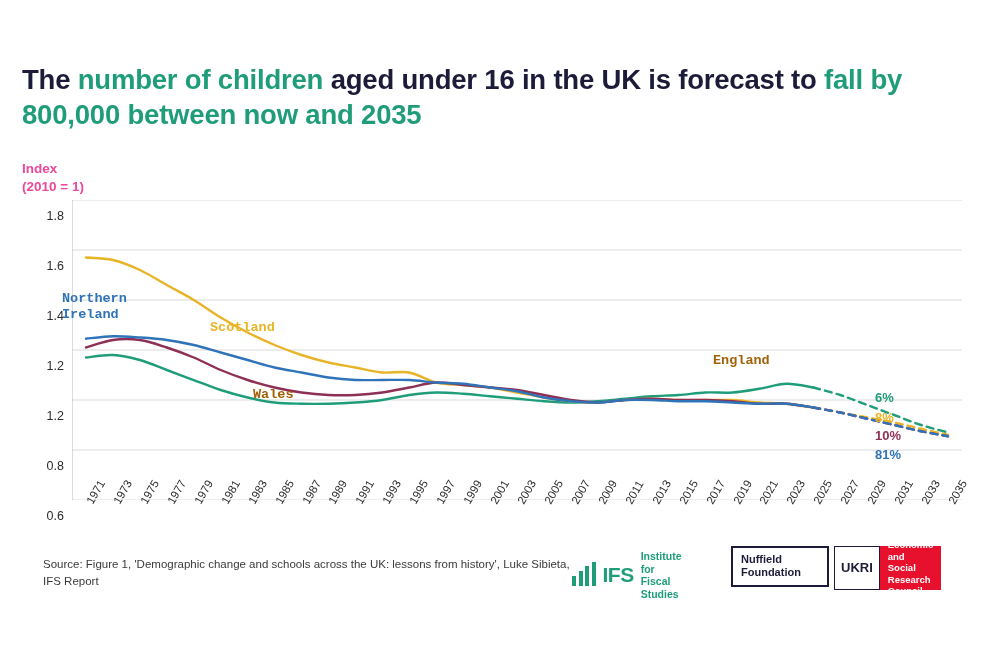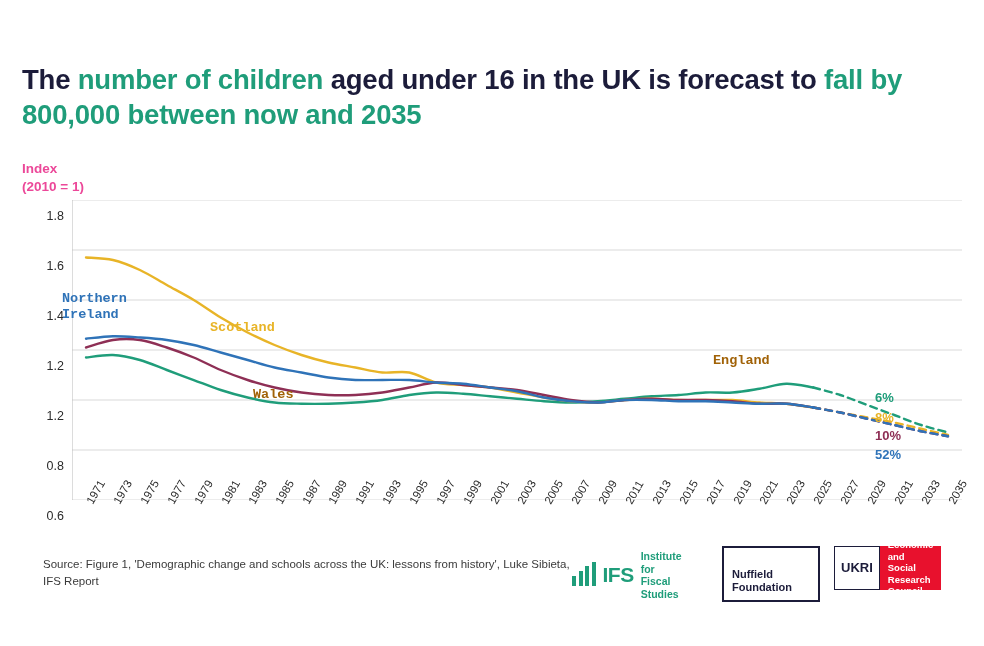--- a/index.html
+++ b/index.html
@@ -183,24 +183,24 @@
   }
   .ifs-sub {
     font-size: 10.5px;
     font-weight: bold;
     color: #1f9d7a;
     line-height: 1.2;
     max-width: 80px;
   }
   .logo-nuffield {
     position: absolute;
-    left: 150px;
+    left: 159px;
     top: 0;
     border: 2px solid #1c1c3a;
-    padding: 20px 8px 6px 8px;
+    padding: 5px 8px 6px 8px;
     min-width: 78px;
   }
   .logo-nuffield div {
     font-size: 11px;
     font-weight: bold;
     color: #1c1c3a;
     line-height: 1.18;
   }
   .logo-ukri {
     position: absolute;
@@ -320,21 +320,21 @@
 Ireland</div>
       <div class="series-label" style="left: 210px; top: 320px; color: rgb(232, 180, 39);">Scotland</div>
       <div class="series-label" style="left: 253px; top: 387px; color: #a16207;">Wales</div>
       <div class="series-label" style="left: 713px; top: 353px; color: #a16207; text-align: center;">England</div>
     </div>
 
   <div id="forecast-items">
       <div class="forecast-item" style="top: 390px; color: rgb(31, 157, 122);">6%</div>
       <div class="forecast-item" style="top: 410px; color: rgb(232, 180, 39);">8%</div>
       <div class="forecast-item" style="top: 428px; color: rgb(142, 47, 85);">10%</div>
-      <div class="forecast-item" style="top: 447px; color: rgb(47, 115, 184);">52%</div>
+      <div class="forecast-item" style="top: 447px; color: rgb(47, 115, 184);">81%</div>
     </div>
 
   <div class="source">Source: Figure 1, 'Demographic change and schools across the UK: lessons from history', Luke Sibieta, IFS Report</div>
 
   <div class="logos">
     <div class="logo-ifs">
       <span class="ifs-bars">
           <i></i>
           <i></i>
           <i></i>

